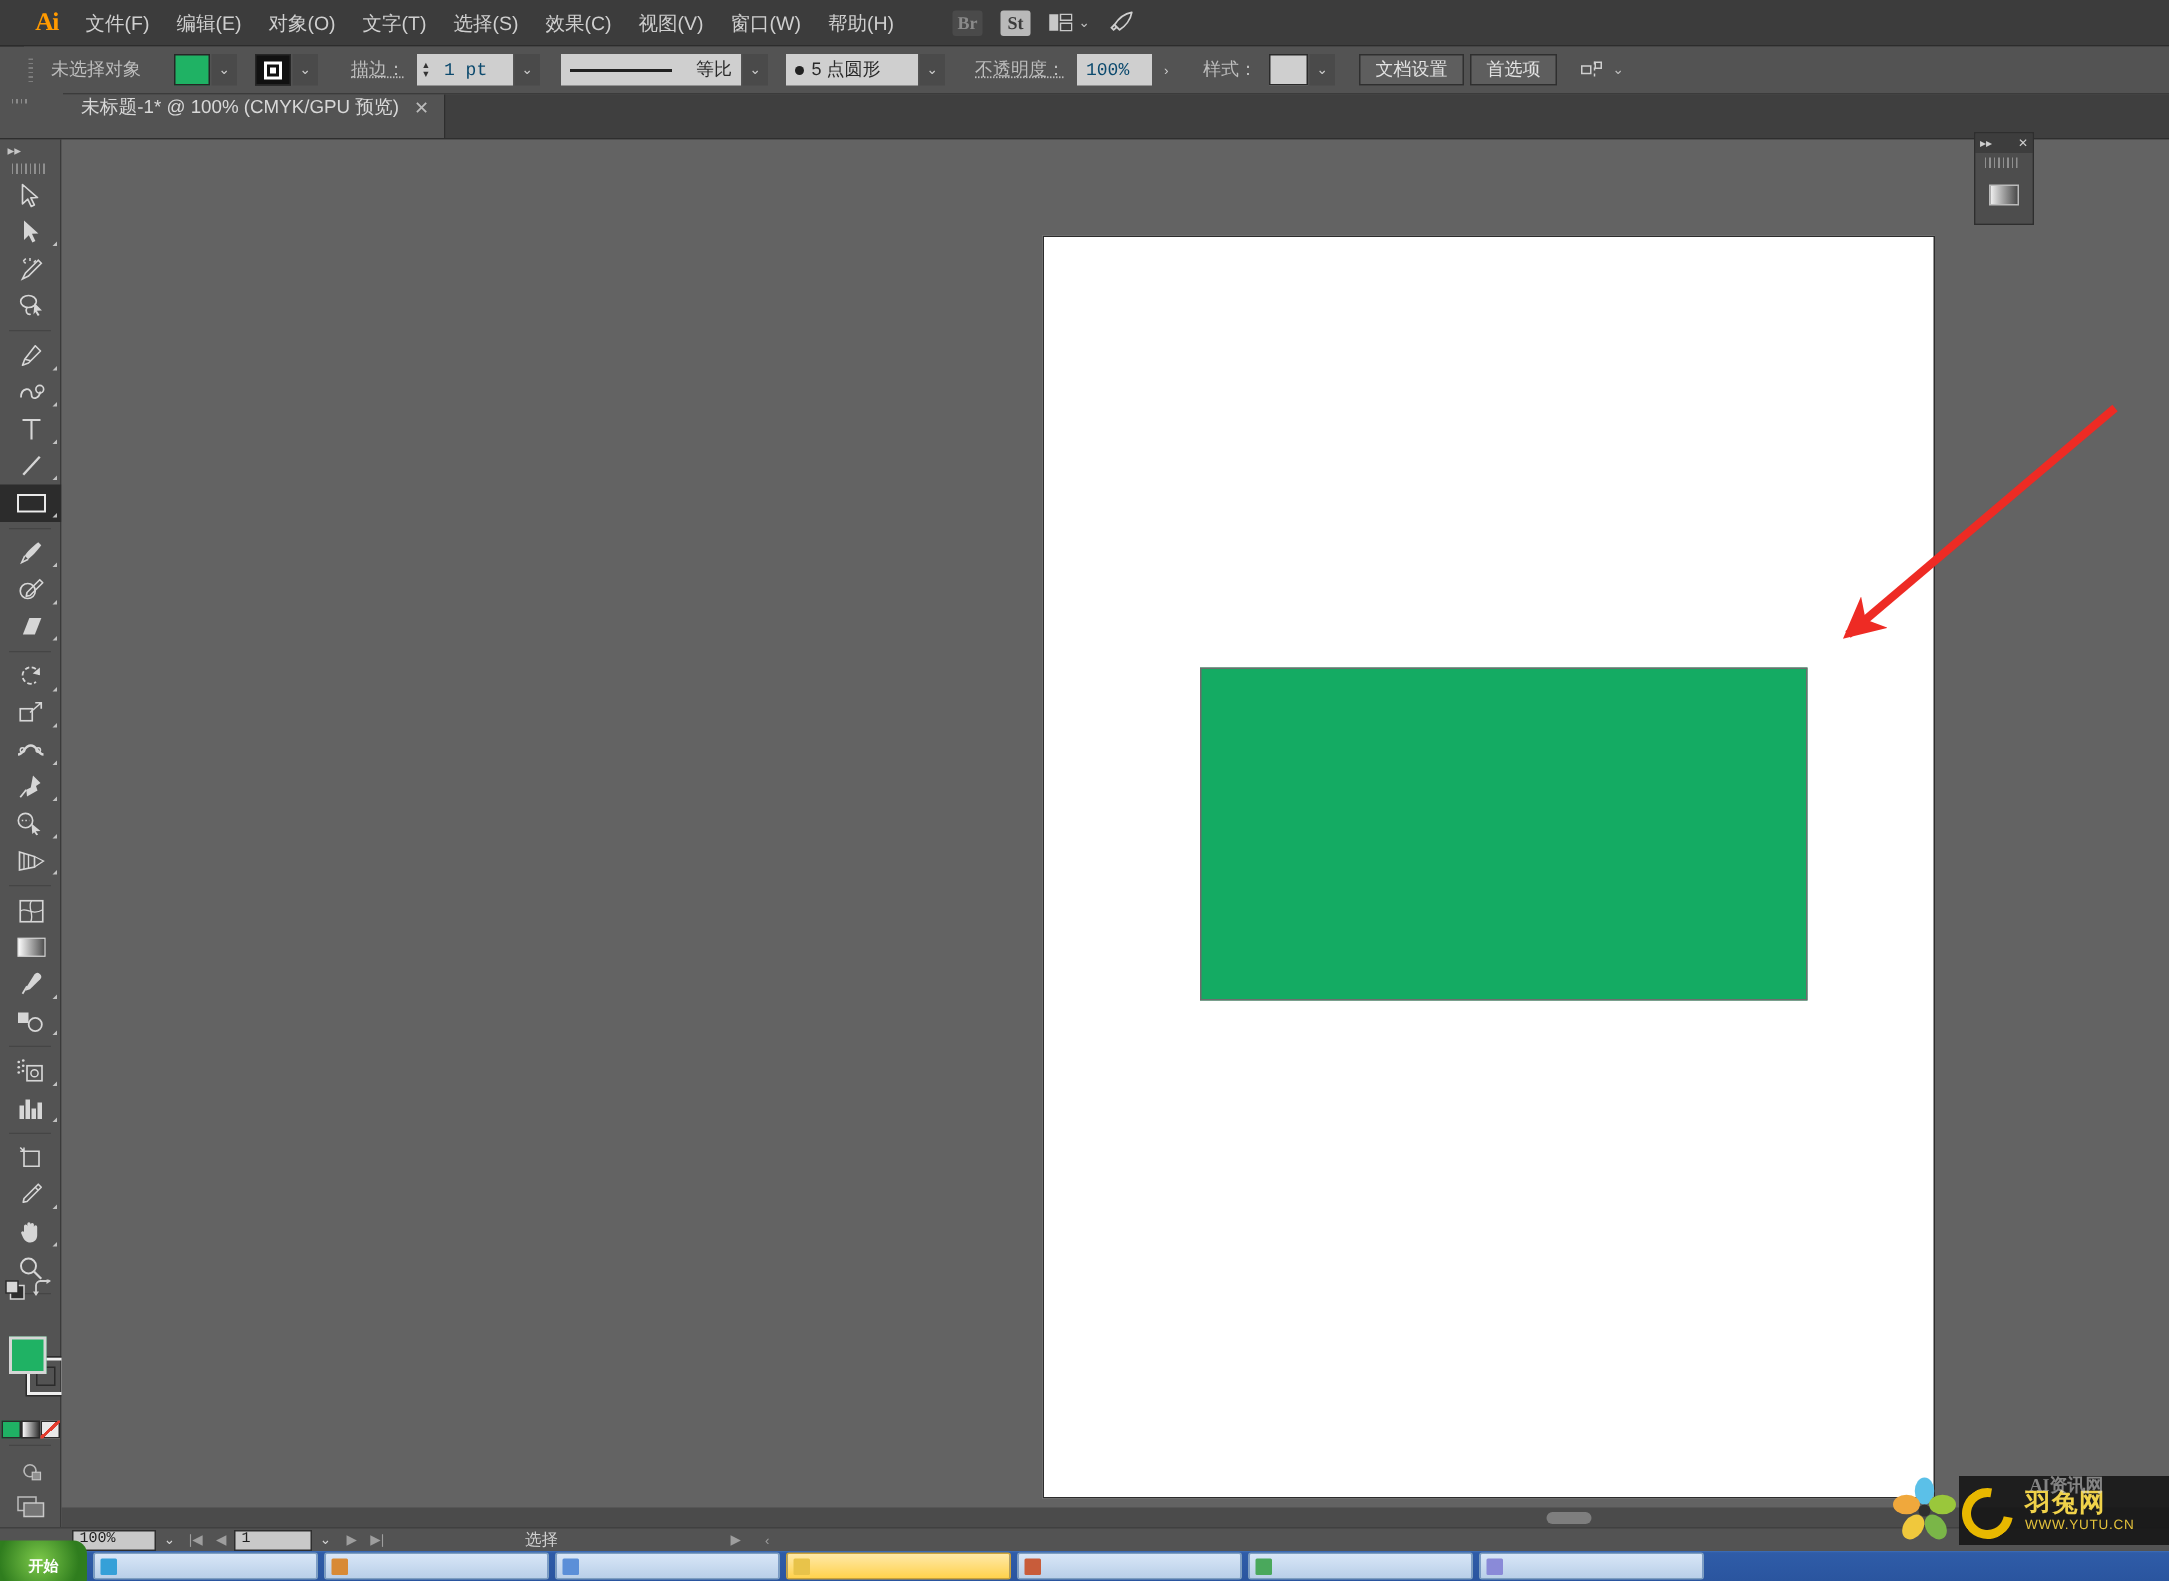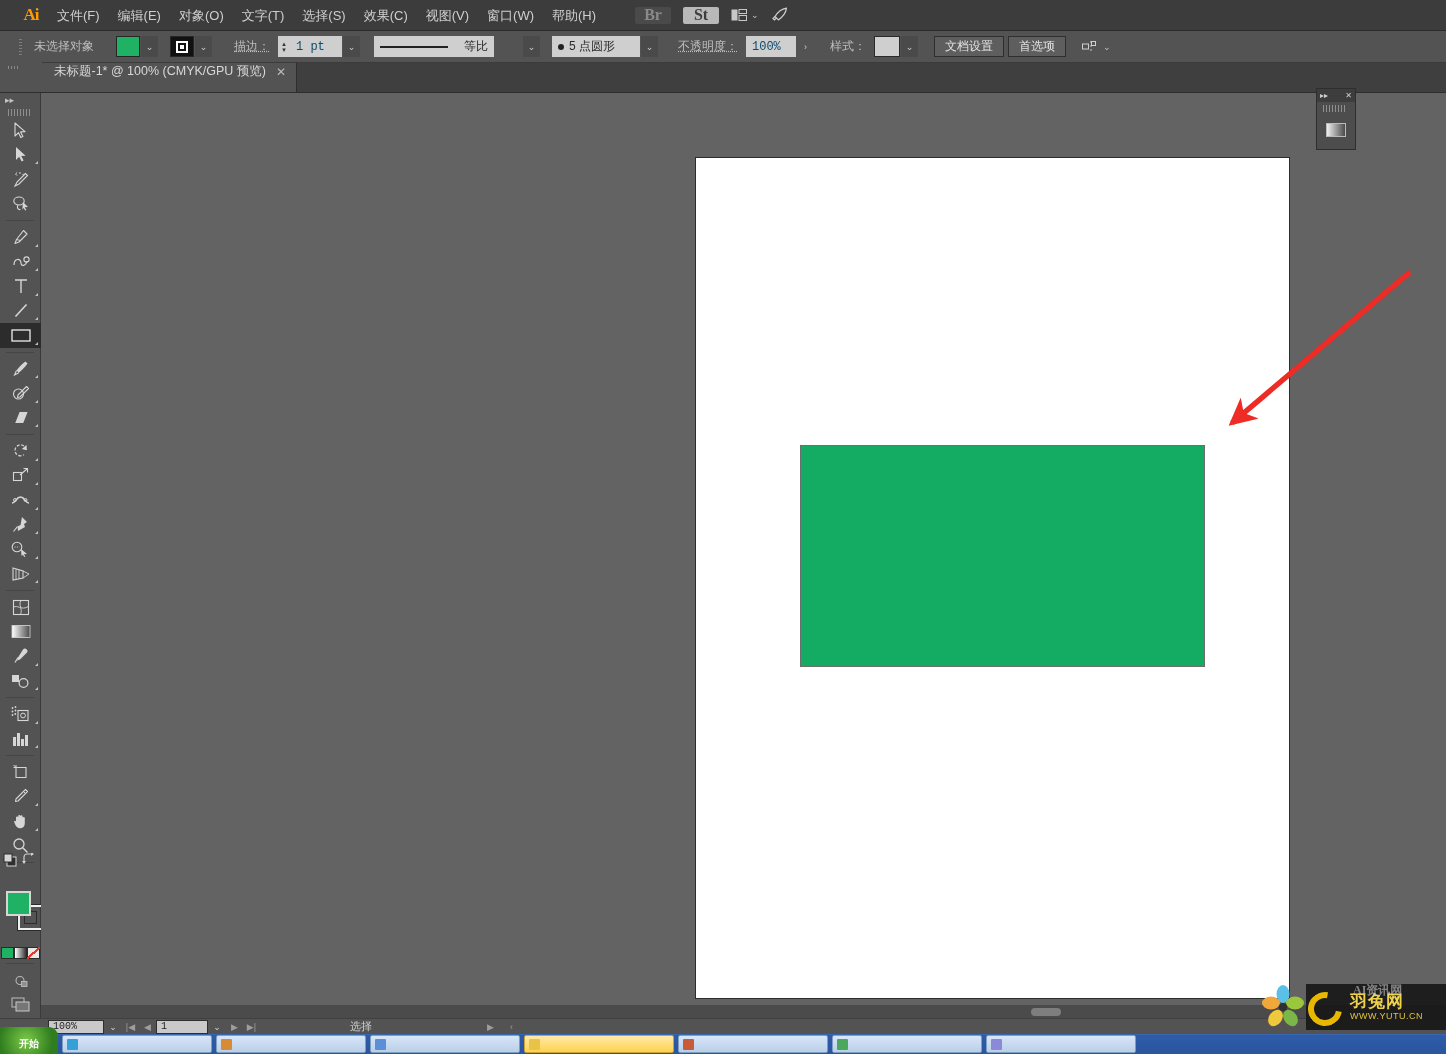--- a/index.html
+++ b/index.html
@@ -28,23 +28,23 @@
     color: #ff9a00; font-weight: bold; font-size: 17px;
     font-family: "Liberation Serif", serif;
     letter-spacing: -1px;
   }
   .menu-item {
     padding: 0 9px; height: 31px; line-height: 31px;
     font-size: 13px; color: #cfcfcf; cursor: default; white-space: nowrap;
   }
   .menu-right { margin-left: 30px; display: flex; align-items: center; gap: 12px; }
   .icon-sq {
-    width: 36px; height: 17px; border-radius: 2px;
+    width: 20px; height: 17px; border-radius: 2px;
     display: flex; align-items: center; justify-content: center;
-    font-size: 16px; font-weight: bold; font-family: "Liberation Serif", serif;
+    font-size: 12px; font-weight: bold; font-family: "Liberation Serif", serif;
   }
   .br-icon { background: #4a4a4a; color: #8a8a8a; }
   .st-icon { background: #b9b9b9; color: #3c3c3c; }
   .ws-icon { display: flex; align-items: center; gap: 4px; }
   .chev { font-size: 9px; color: #c0c0c0; }
 
   
   .controlbar {
     position: absolute; left: 16px; top: 31px; width: 1446px; height: 32px;
     background: #535353;
@@ -360,21 +360,21 @@
     <div class="cb-label cb-label-u" style="margin-left:14px;">描边：</div>
     <div style="display:flex;align-items:center;">
       <div class="spin">
           <span>▴</span>
           <span>▾</span>
         </div>
       <div class="num-field" style="width:52px;">1 pt</div>
       <div class="mini-drop">⌄</div>
     </div>
 
-    <div style="display:flex;align-items:center;margin-left:14px;gap:28px;">
+    <div style="display:flex;align-items:center;margin-left:14px;">
       <div class="profile-field">
         <span class="line"></span>
         <span>等比</span>
       </div>
       <div class="mini-drop">⌄</div>
     </div>
 
     <div style="display:flex;align-items:center;margin-left:12px;">
       <div class="shape-field">
         <span class="dot"></span>

